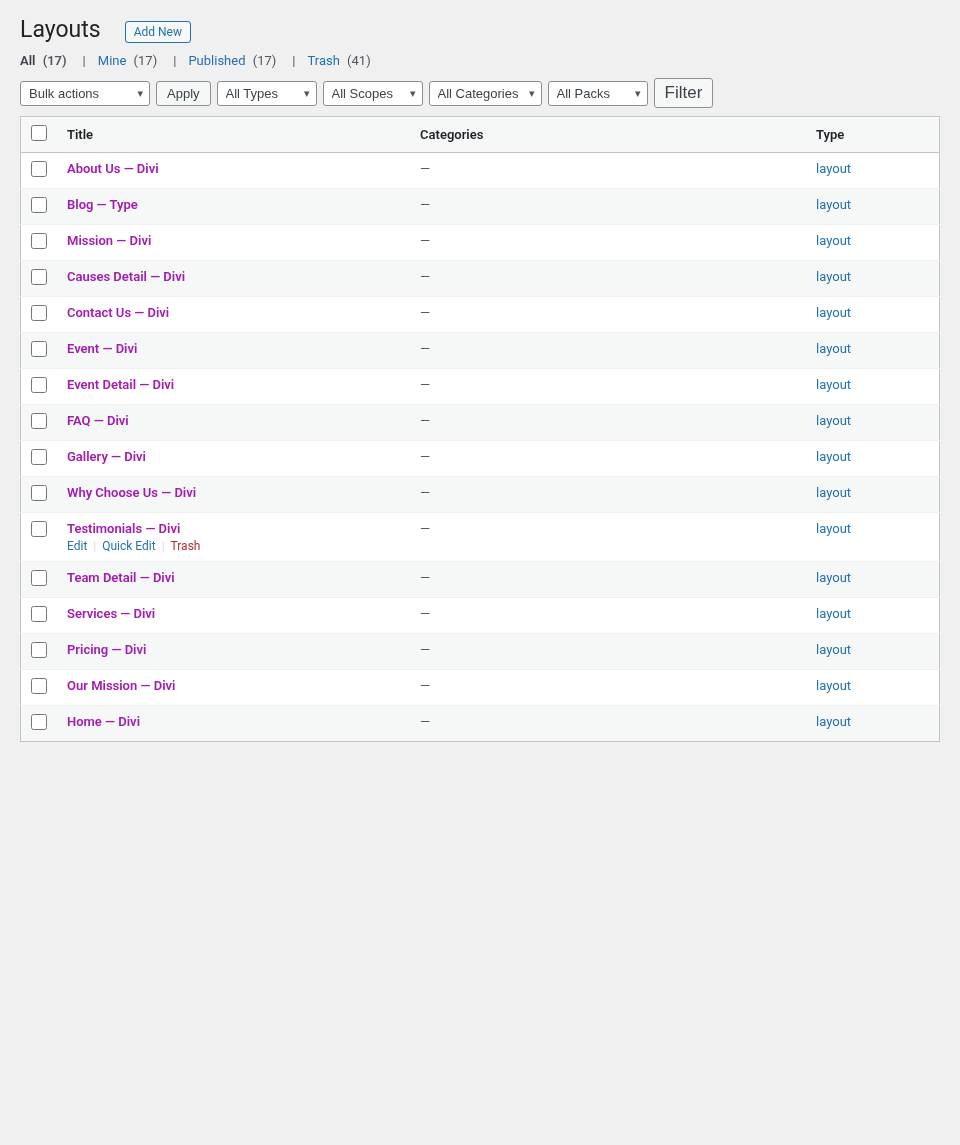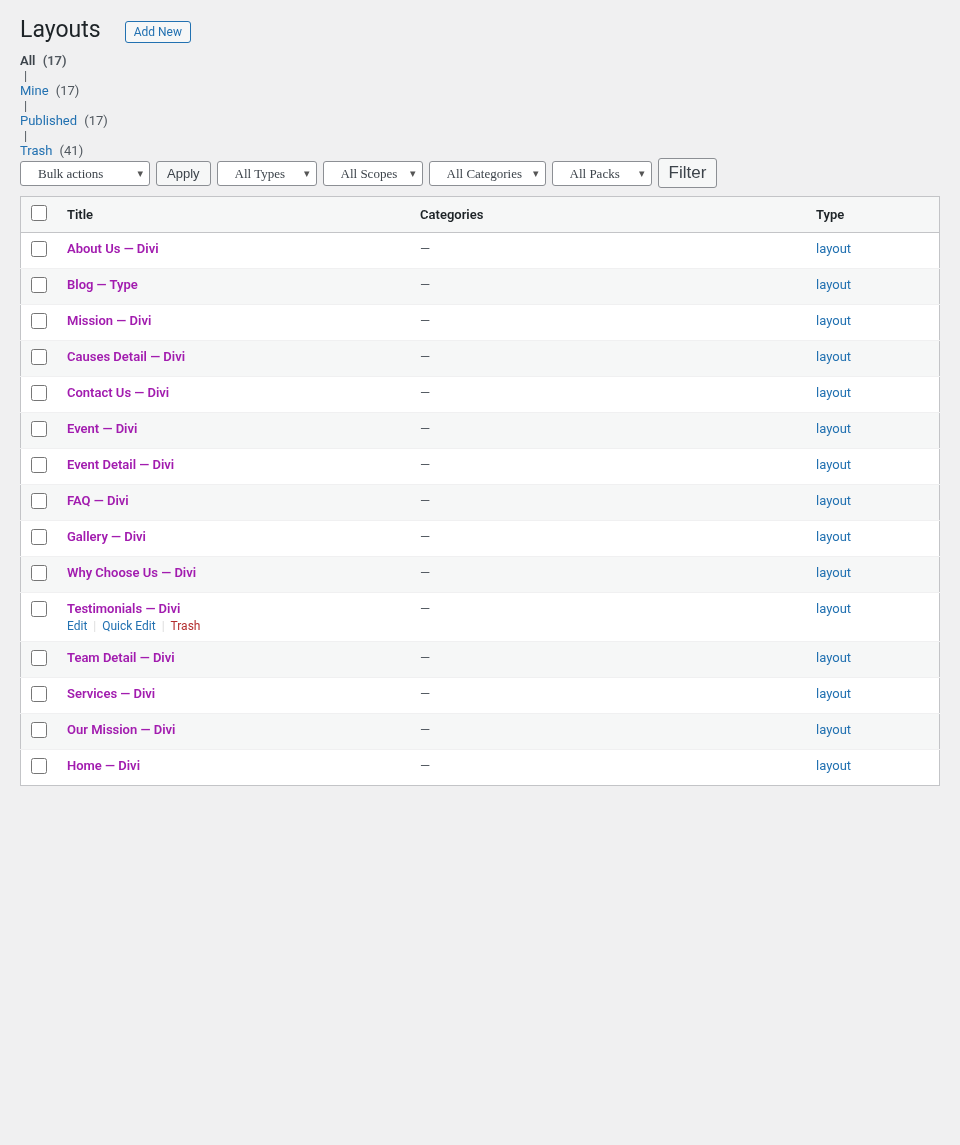--- a/index.html
+++ b/index.html
@@ -30,51 +30,50 @@
       border: 1px solid #2271b1;
       border-radius: 3px;
       background: #f6f7f7;
       color: #2271b1;
       cursor: pointer;
       text-decoration: none;
       display: inline-block;
     }
     .subsubsub {
       display: flex;
-      gap: 0;
+      gap: 8px;
+      margin-bottom: 10px;
       font-size: 13px;
       color: #50575e;
-      flex-direction: column;
     }
     .subsubsub a {
       color: #2271b1;
       text-decoration: none;
     }
     .subsubsub a.current { color: #3c434a; font-weight: 600; text-decoration: none; }
     .subsubsub span { margin: 0 4px; color: #50575e; }
     .tablenav {
       display: flex;
       align-items: center;
       gap: 6px;
       margin-bottom: 8px;
       flex-wrap: wrap;
     }
     .tablenav select, .tablenav .dropdown-btn {
       font-size: 13px;
-      padding: 4px 17px;
+      padding: 4px 8px;
       border: 1px solid #8c8f94;
       border-radius: 3px;
       background: #fff;
       color: #3c434a;
       cursor: pointer;
       appearance: none;
       -webkit-appearance: none;
       padding-right: 22px;
       position: relative;
-      font-family: Liberation Serif, serif;
     }
     .dropdown-wrap {
       position: relative;
       display: inline-block;
     }
     .dropdown-wrap::after {
       content: "▾";
       position: absolute;
       right: 7px;
       top: 50%;
@@ -374,20 +373,28 @@
           <td class="check-col"><input type="checkbox" style=""></td>
           <td class="col-title">
             <div class="row-title"><a href="#">Services — Divi</a></div>
           </td>
           <td class="col-categories"><span class="em-dash">—</span></td>
           <td class="col-type"><a href="#" class="type-link">layout</a></td>
         </tr>
         <tr>
           <td class="check-col"><input type="checkbox" style=""></td>
           <td class="col-title">
+            <div class="row-title"><a href="#">Pricing — Divi</a></div>
+          </td>
+          <td class="col-categories"><span class="em-dash">—</span></td>
+          <td class="col-type"><a href="#" class="type-link">layout</a></td>
+        </tr>
+        <tr>
+          <td class="check-col"><input type="checkbox" style=""></td>
+          <td class="col-title">
             <div class="row-title"><a href="#">Our Mission — Divi</a></div>
           </td>
           <td class="col-categories"><span class="em-dash">—</span></td>
           <td class="col-type"><a href="#" class="type-link">layout</a></td>
         </tr>
         <tr>
           <td class="check-col"><input type="checkbox" style=""></td>
           <td class="col-title">
             <div class="row-title"><a href="#">Home — Divi</a></div>
           </td>

